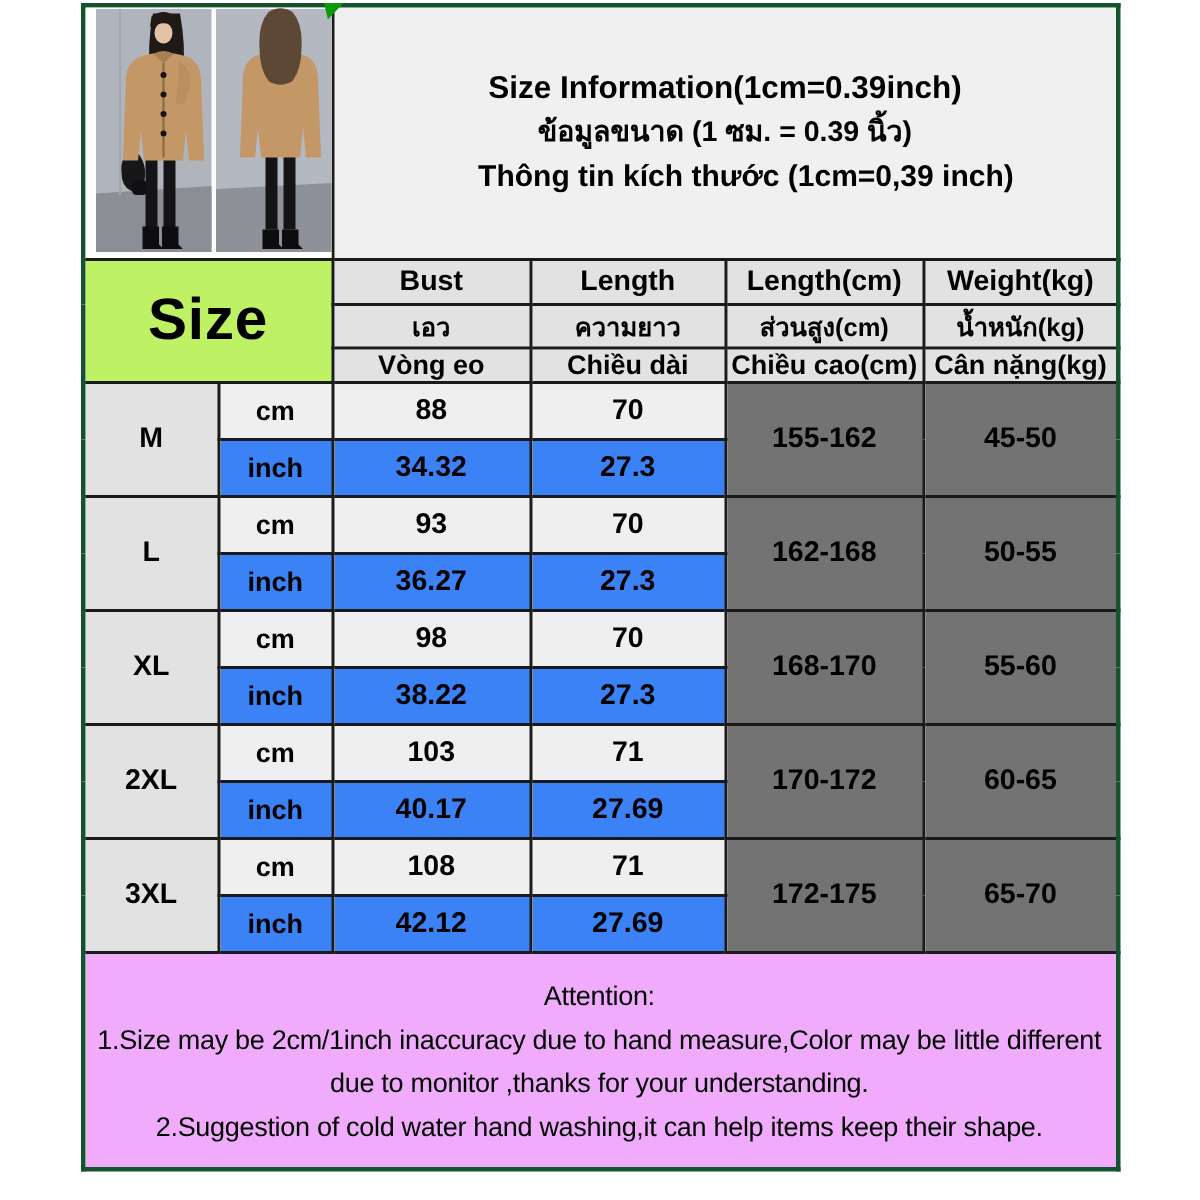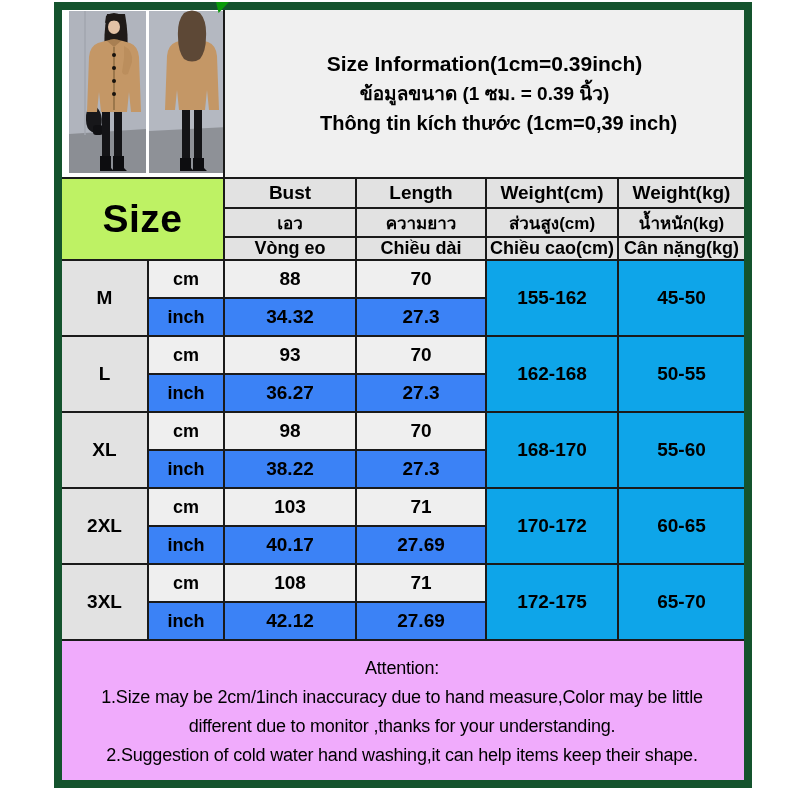--- a/index.html
+++ b/index.html
@@ -1,38 +1,38 @@
 <!DOCTYPE html>
 <html><head>
 <meta charset="utf-8">
 <style>
   html,body{margin:0;padding:0;background:#ffffff;}
   .page{position:relative;width:800px;height:800px;background:#ffffff;overflow:hidden;
         font-family:"Liberation Sans",sans-serif;color:#000;}
   .sheet{position:absolute;left:54px;top:2px;width:692px;}
   table.size-table{border-collapse:collapse;table-layout:fixed;width:692px;
-        border:8px solid #14532d;}
+        border:3px solid #14532d;}
   table.size-table td{border:2px solid #1a1a1a;text-align:center;vertical-align:middle;
         overflow:hidden;padding:0;}
   .photo-cell{background:#ffffff;vertical-align:top;}
   .title-cell{background:#f0f0f0;}
   .title-line1{font-size:21px;font-weight:bold;line-height:30px;}
   .title-line2{font-size:19px;font-weight:bold;line-height:29px;}
   .title-line3{font-size:20px;font-weight:bold;line-height:30px;margin-left:28px;}
   .size-head{background:#bef264;font-size:39px;font-weight:bold;letter-spacing:0.5px;}
   .hdr{background:#e2e2e2;font-weight:bold;margin-left:36px;}
   .hdr-en{font-size:19px;}
   .hdr-th{font-size:17px;}
   .hdr-vi{font-size:18px;}
   .size-label{background:#e2e2e2;font-weight:bold;font-size:19px;}
   .unit{font-weight:bold;font-size:18px;}
   .num{font-weight:bold;font-size:19px;}
   .row-cm td{background:#efefef;}
   .row-inch td{background:#3b82f6;}
-  td.merged{background:#0ea5e9;}
+  td.merged{background:#737373;}
   td.size-label{background:#e2e2e2;}
   .attention-cell{background:#f0abfc;text-align:left;vertical-align:top;}
   .attention-inner{padding:3px 8px 0 6px;font-size:18px;font-weight:normal;
         line-height:29px;letter-spacing:-0.2px;}
   .green-marker{position:absolute;left:216px;top:2px;width:13px;height:11px;
         clip-path:polygon(0 0,100% 0,20% 100%);}
   .photo-wrap{width:165px;height:167px;background:#ffffff;position:relative;}
 </style>
 </head>
 <body>
@@ -108,21 +108,21 @@
           <div class="title-line1">Size Information(1cm=0.39inch)</div>
           <div class="title-line2">ข้อมูลขนาด (1 ซม. = 0.39 นิ้ว)</div>
           <div class="title-line3">Thông tin kích thước (1cm=0,39 inch)</div>
         </td>
       </tr>
 
       <tr style="height:30px">
         <td colspan="2" rowspan="3" class="size-head">Size</td>
         <td class="hdr hdr-en">Bust</td>
         <td class="hdr hdr-en">Length</td>
-        <td class="hdr hdr-en">Weight(cm)</td>
+        <td class="hdr hdr-en">Length(cm)</td>
         <td class="hdr hdr-en">Weight(kg)</td>
       </tr>
       <tr style="height:28px">
         <td class="hdr hdr-th">เอว</td>
         <td class="hdr hdr-th">ความยาว</td>
         <td class="hdr hdr-th">ส่วนสูง(cm)</td>
         <td class="hdr hdr-th">น้ำหนัก(kg)</td>
       </tr>
       <tr style="height:14px">
         <td class="hdr hdr-vi">Vòng eo</td>

